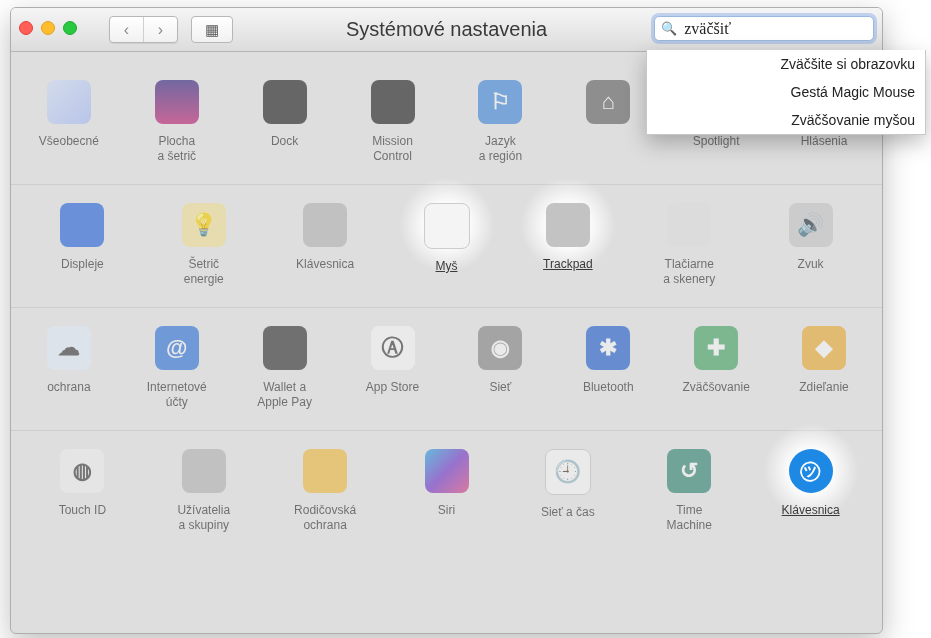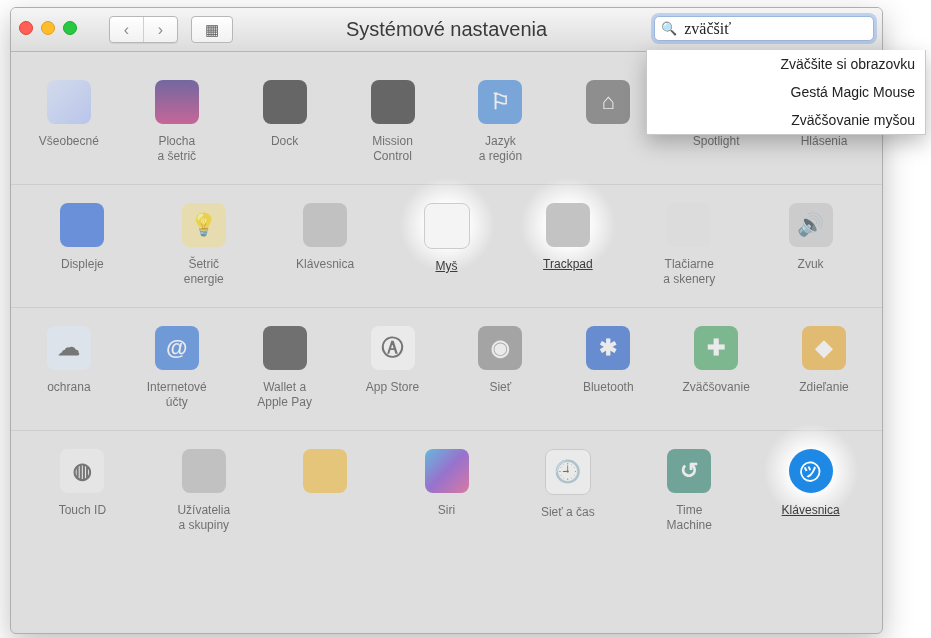--- a/index.html
+++ b/index.html
@@ -231,20 +231,21 @@
                 <div class="glyph dark">◍</div>
               </div>
               <div class="label">Touch ID</div>
             </div>
             <div class="cell">
               <div class="icon i-users"></div>
               <div class="label">Užívatelia<br>a skupiny</div>
             </div>
             <div class="cell">
               <div class="icon i-parental"></div>
+              <div class="label">Rodičovská<br>ochrana</div>
             </div>
             <div class="cell">
               <div class="icon i-siri"></div>
               <div class="label">Siri</div>
             </div>
             <div class="cell">
               <div class="icon i-date">
                 <div class="glyph dark">🕘</div>
               </div>
               <div class="label">Sieť a čas</div>

